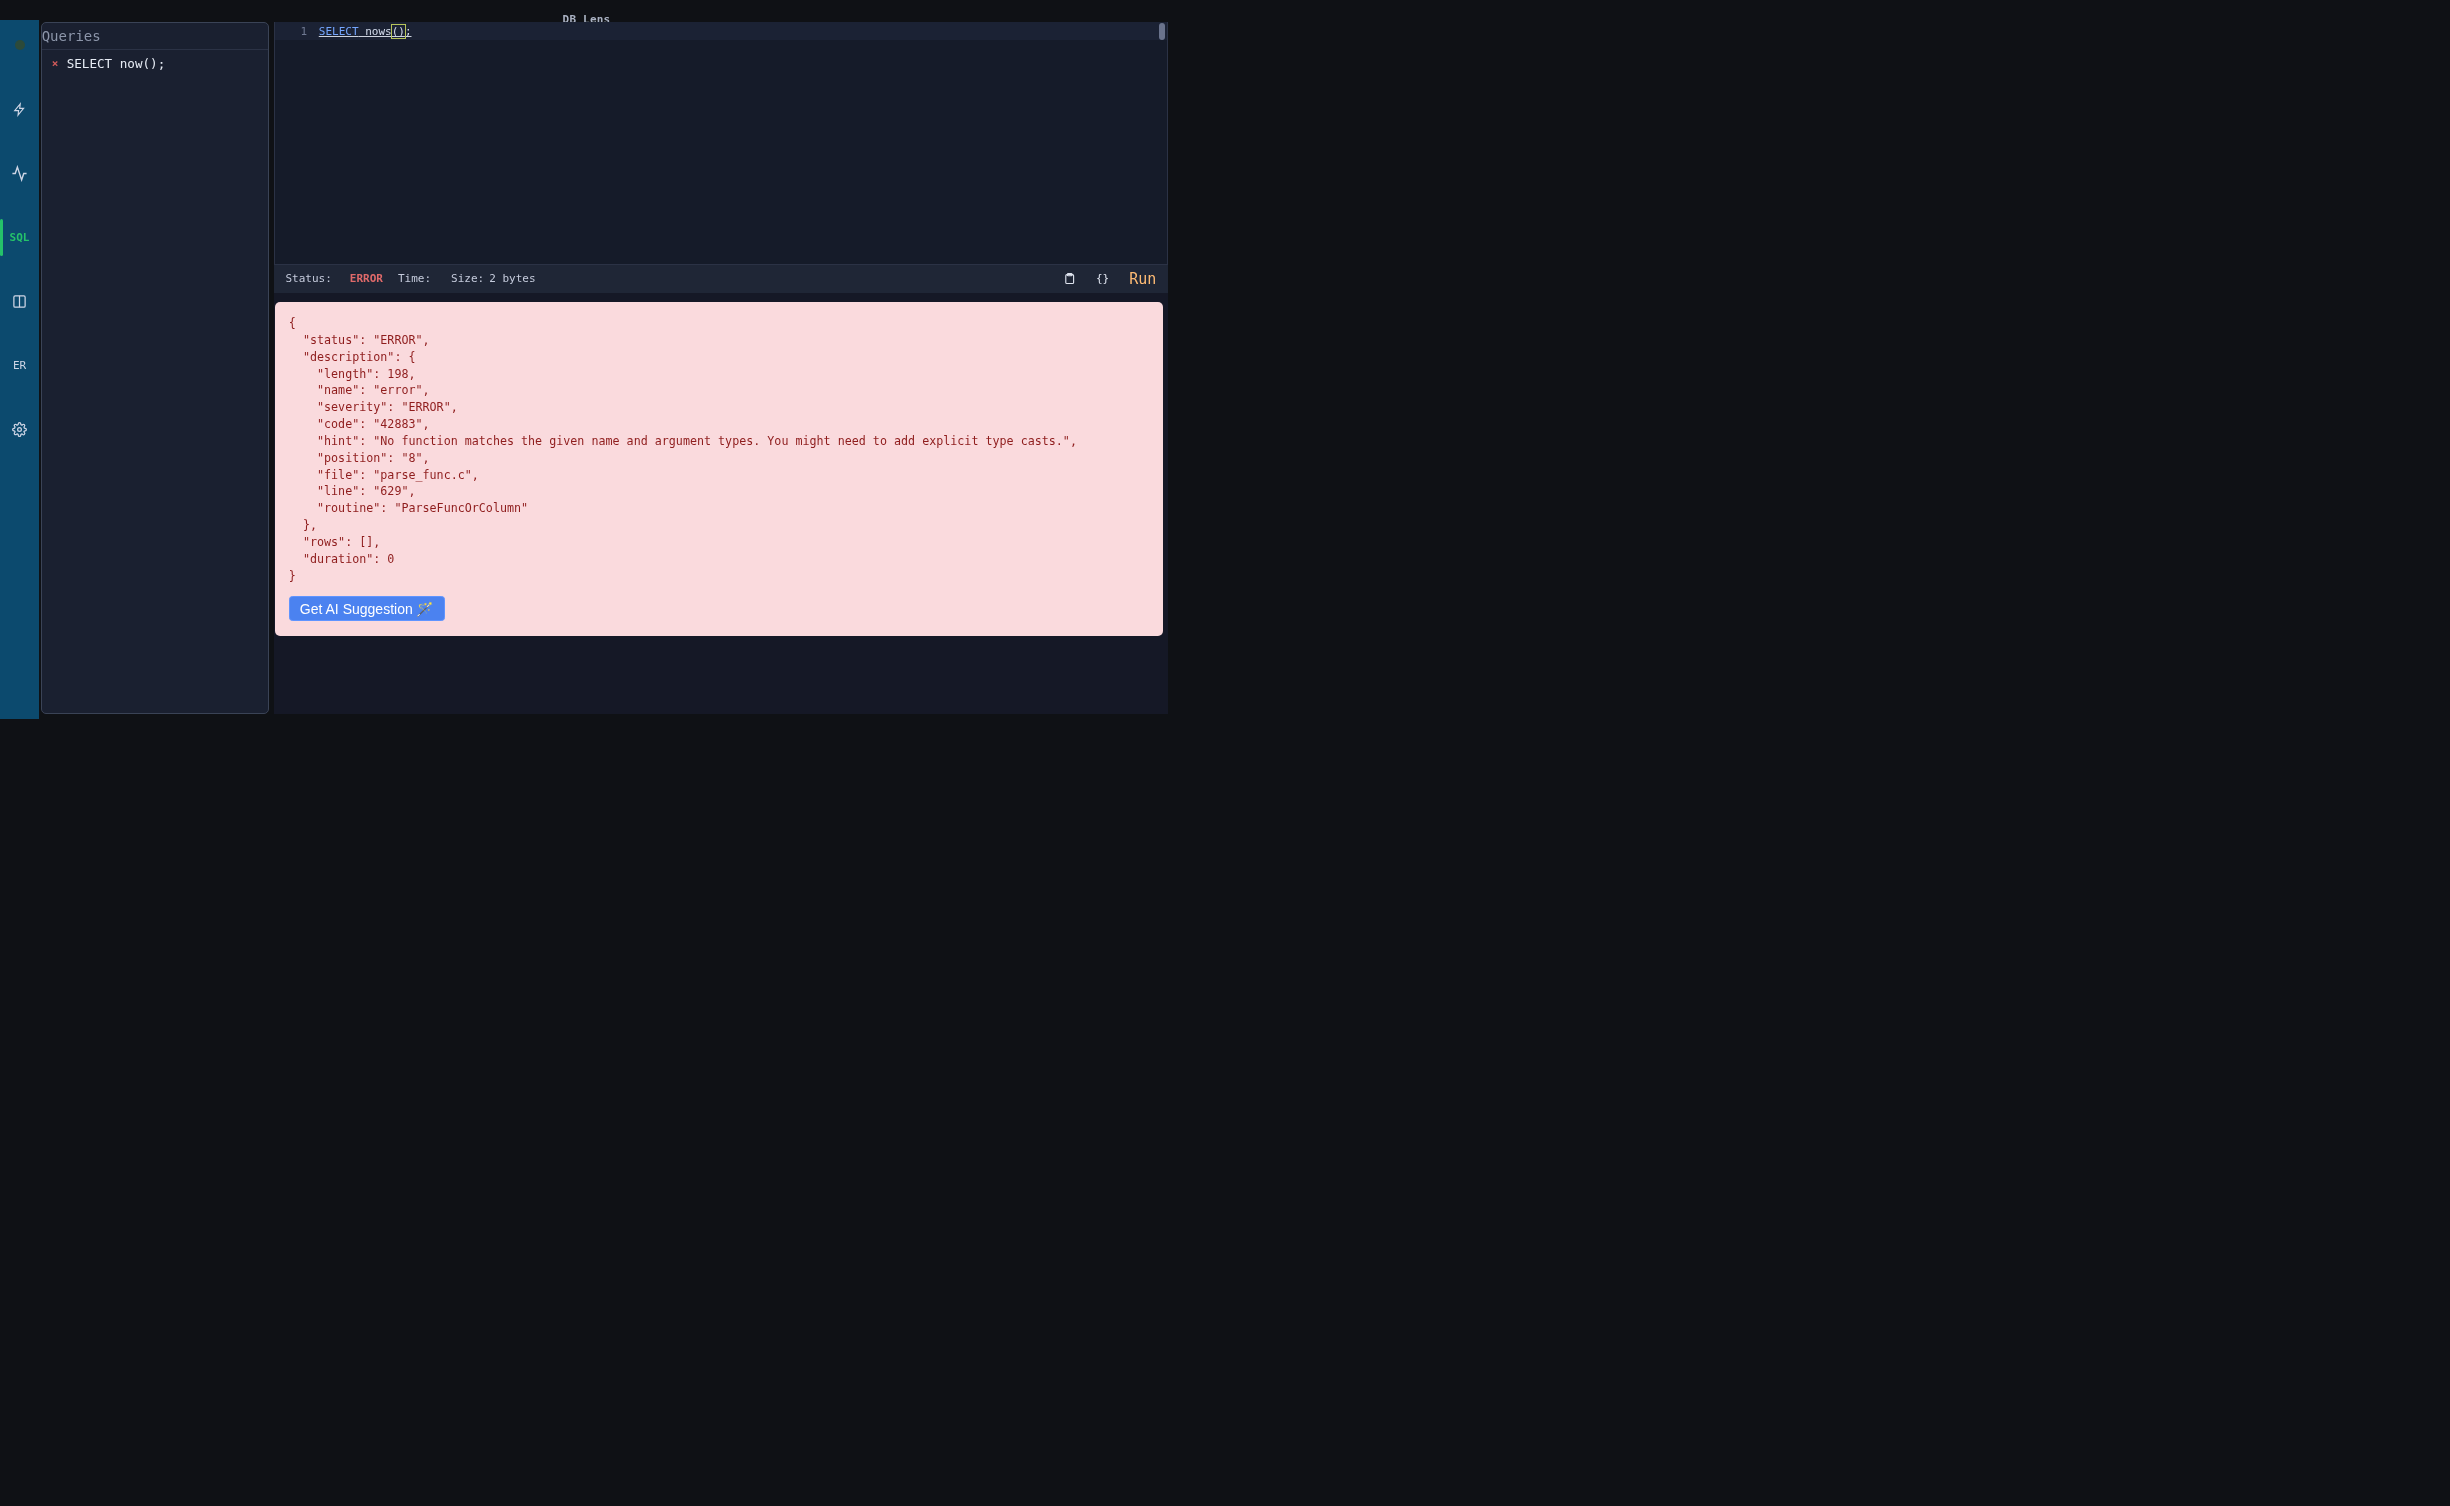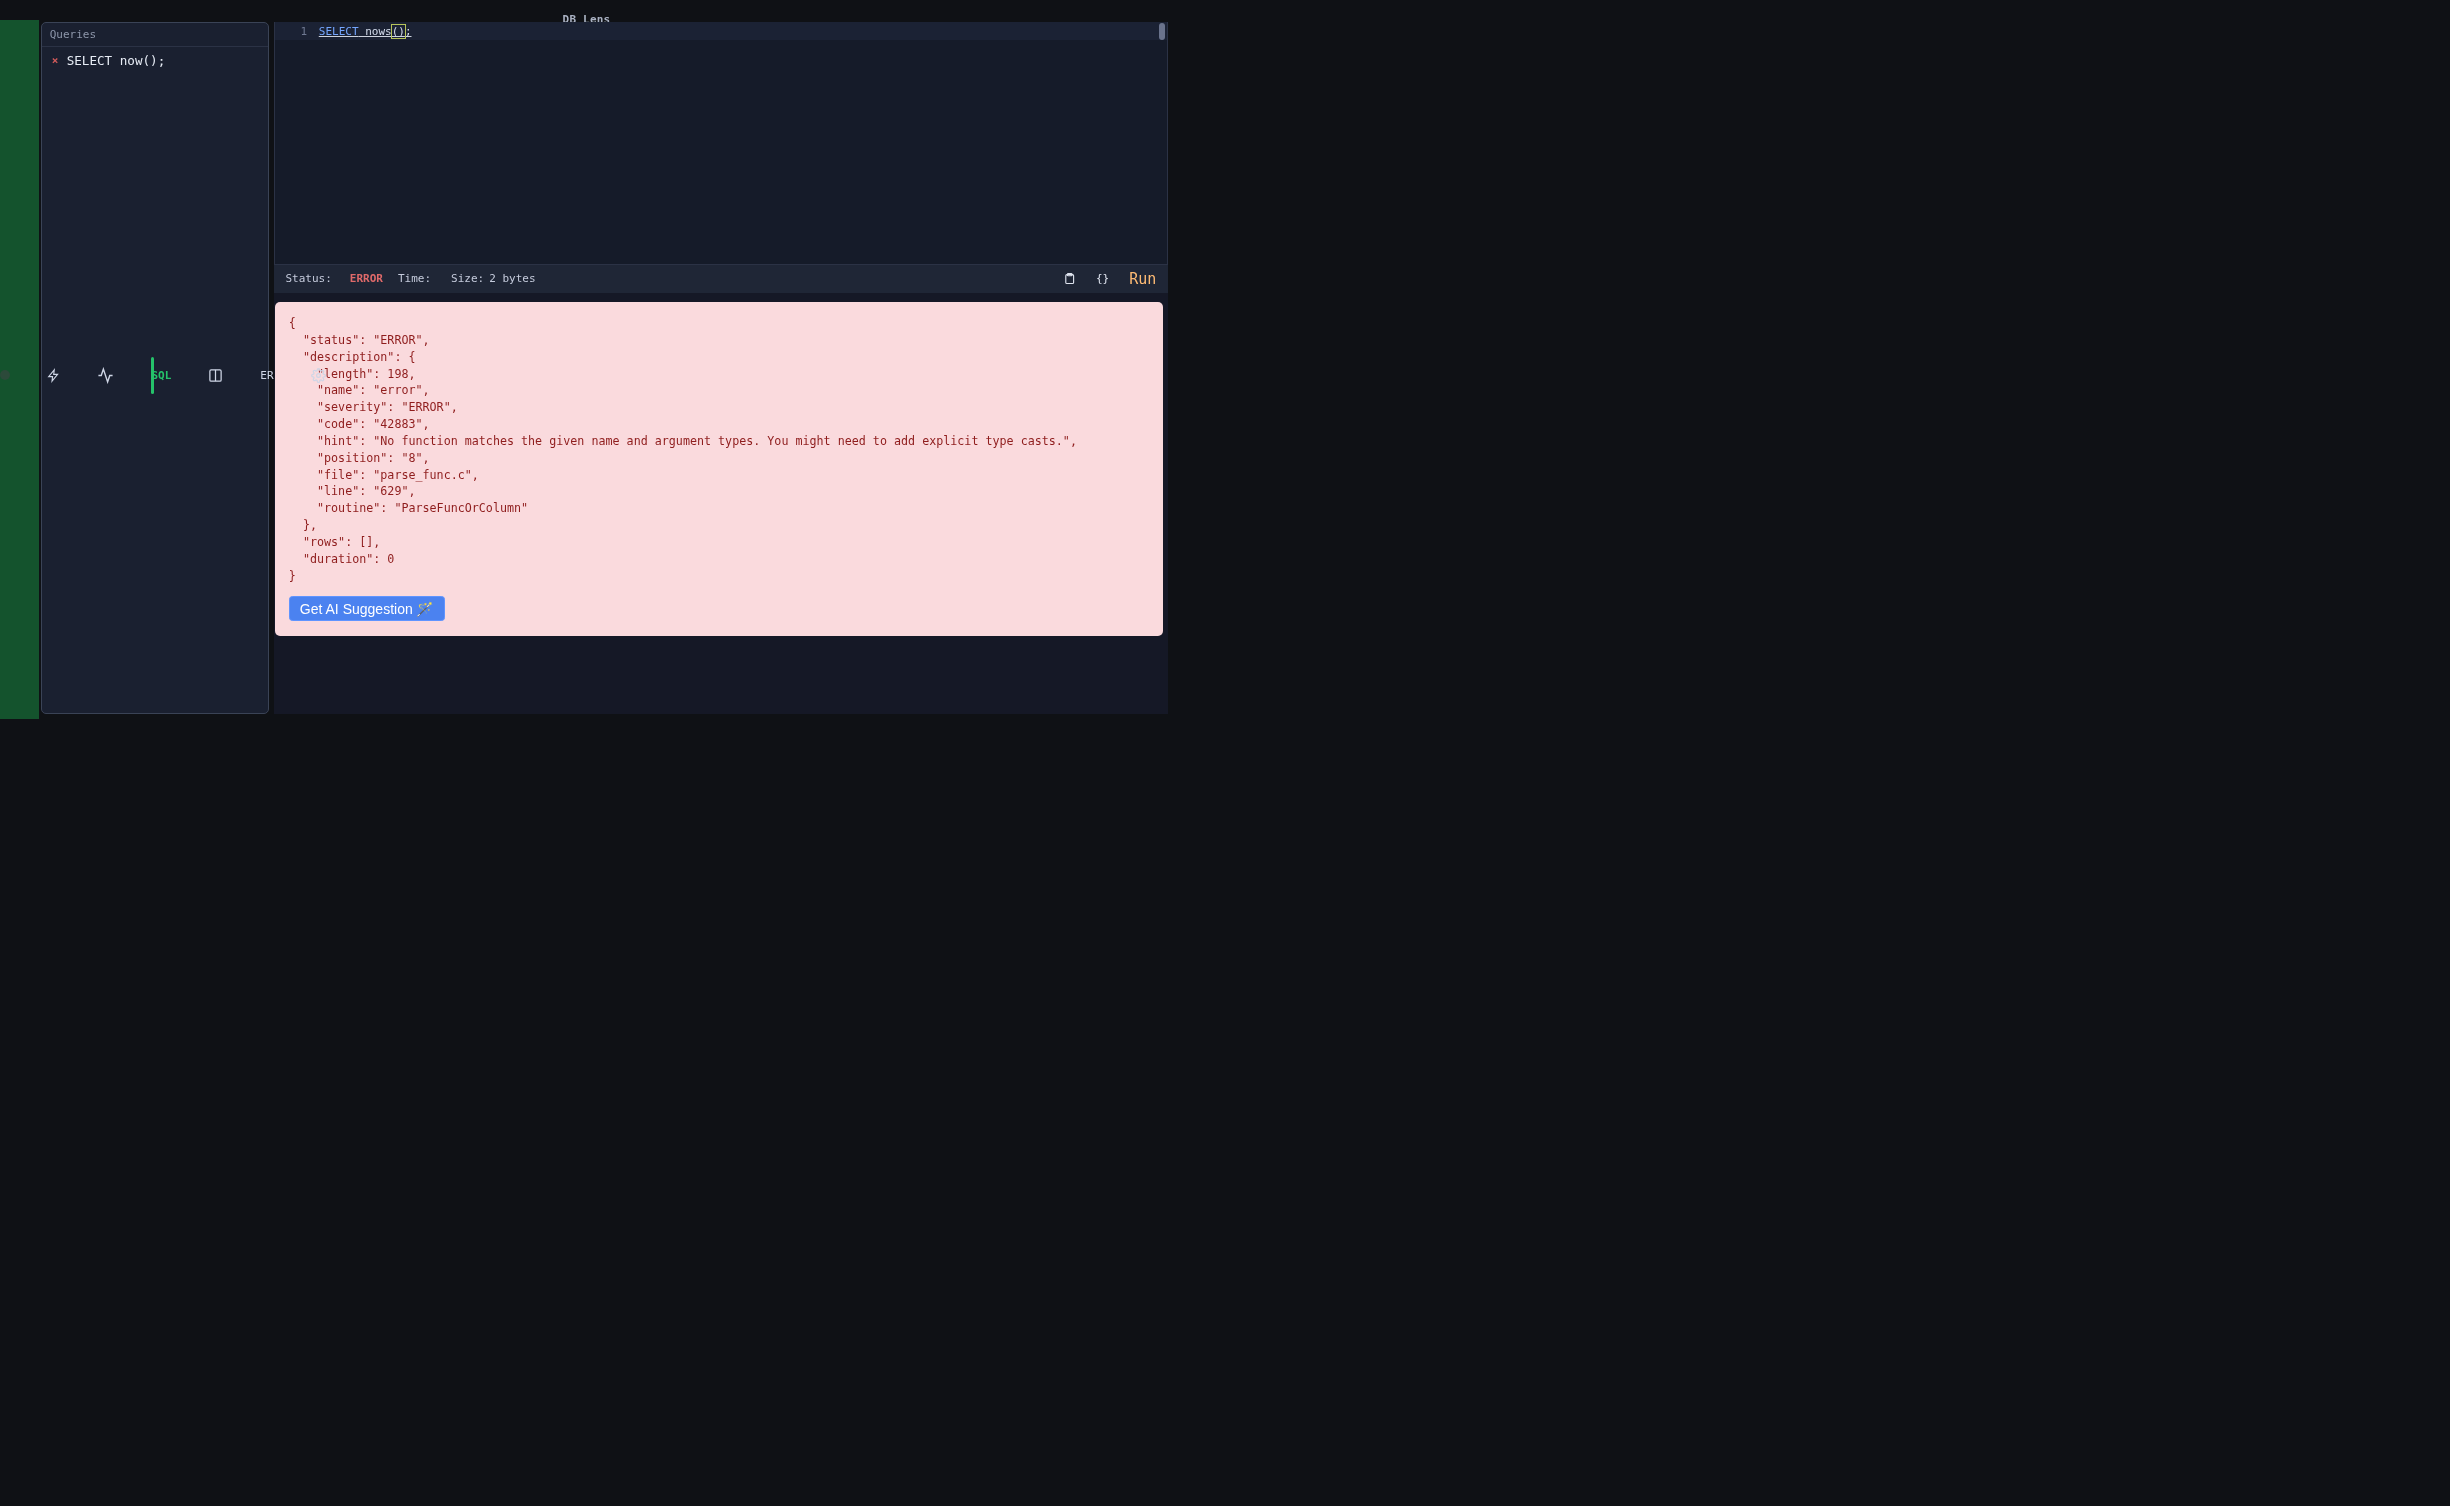--- a/index.html
+++ b/index.html
@@ -29,22 +29,23 @@
   margin-top: 19px;
 }
 .main {
   flex: 1;
   display: flex;
   min-height: 0;
 }
 
 .rail {
   width: 39px;
-  background: #14532d;
+  background: #0c4a6e;
   display: flex;
+  flex-direction: column;
   align-items: center;
   padding-top: 11.7px;
   gap: 37px;
 }
 .rail-item {
   width: 39px;
   height: 27px;
   display:flex;
   align-items:center;
   justify-content:center;
@@ -70,23 +71,23 @@
 .sidebar{
   width:228px;
   background:#1a2030;
   border:0.8px solid #3a4356;
   border-radius:5px;
   margin:1.7px 3.4px 5px 1.7px;
   display:flex;
   flex-direction:column;
 }
 .sidebar-header{
-  padding:5px 8px;
+  padding:5px 0;
   color:#8d96aa;
-  font-size:11px;
+  font-size:14px;
   border-bottom:0.8px solid #2b3245;
 }
 .sidebar-item{
   display:flex;
   align-items:center;
   gap:8.4px;
   padding:6.7px 10px;
   cursor:pointer;
 }
 .sidebar-item .x{

